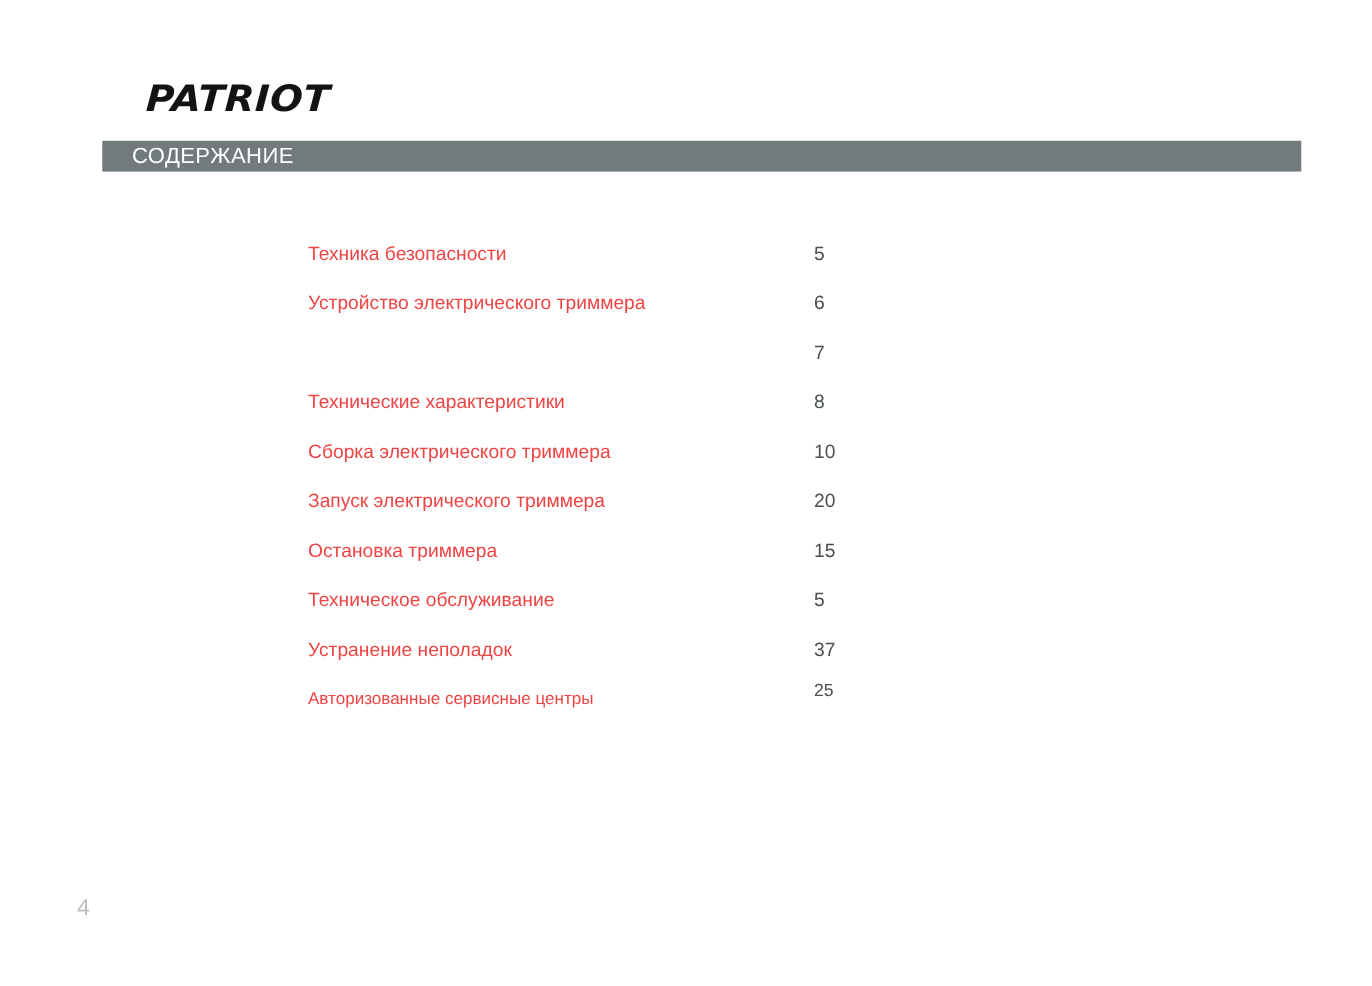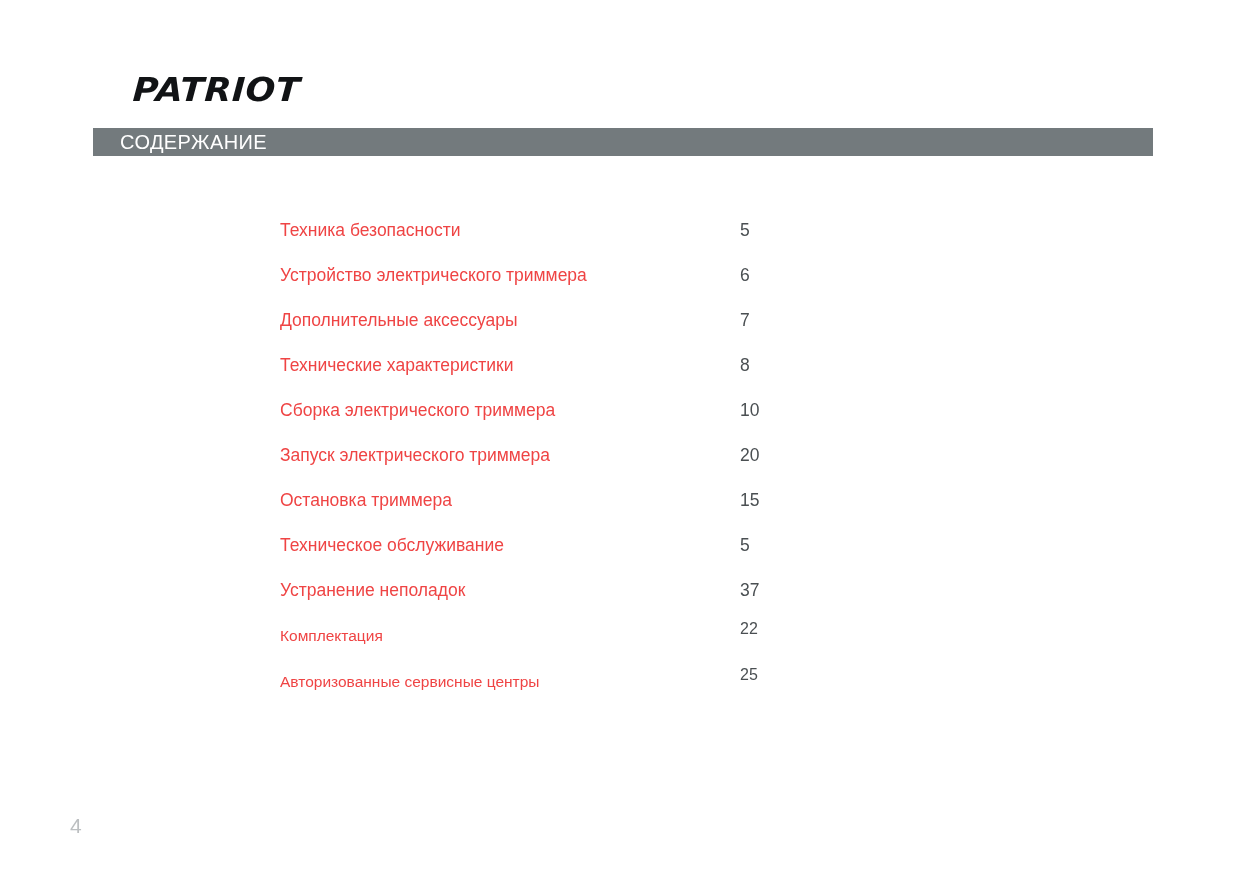--- a/index.html
+++ b/index.html
@@ -42,20 +42,21 @@
   }
 
   
   .header-bar {
     position: absolute;
     left: 93px;
     top: 128px;
     width: 1060px;
     height: 28px;
     background: #737a7d;
+    padding-left: 30px;
   }
   .header-bar-title {
     position: absolute;
     left: 27px;
     top: 50%;
     transform: translateY(-50%);
     color: #ffffff;
     font-size: 20px;
     font-weight: 400;
     letter-spacing: 0.4px;
@@ -134,21 +135,20 @@
   <div class="toc">
       <div class="toc-row">
         <div class="toc-title">Техника безопасности</div>
         <div class="toc-page">5</div>
       </div>
       <div class="toc-row">
         <div class="toc-title">Устройство электрического триммера</div>
         <div class="toc-page">6</div>
       </div>
       <div class="toc-row">
-        <div class="toc-title">Дополнительные аксессуары</div>
         <div class="toc-page">7</div>
       </div>
       <div class="toc-row">
         <div class="toc-title">Технические характеристики</div>
         <div class="toc-page">8</div>
       </div>
       <div class="toc-row">
         <div class="toc-title">Сборка электрического триммера</div>
         <div class="toc-page">10</div>
       </div>
@@ -162,24 +162,20 @@
       </div>
       <div class="toc-row">
         <div class="toc-title">Техническое обслуживание</div>
         <div class="toc-page">5</div>
       </div>
       <div class="toc-row">
         <div class="toc-title">Устранение неполадок</div>
         <div class="toc-page">37</div>
       </div>
       <div class="toc-row compact">
-        <div class="toc-title">Комплектация</div>
-        <div class="toc-page">22</div>
-      </div>
-      <div class="toc-row compact">
         <div class="toc-title">Авторизованные сервисные центры</div>
         <div class="toc-page">25</div>
       </div>
     </div>
 
   <div class="folio">4</div>
 
 </div>
 
 </body></html>

